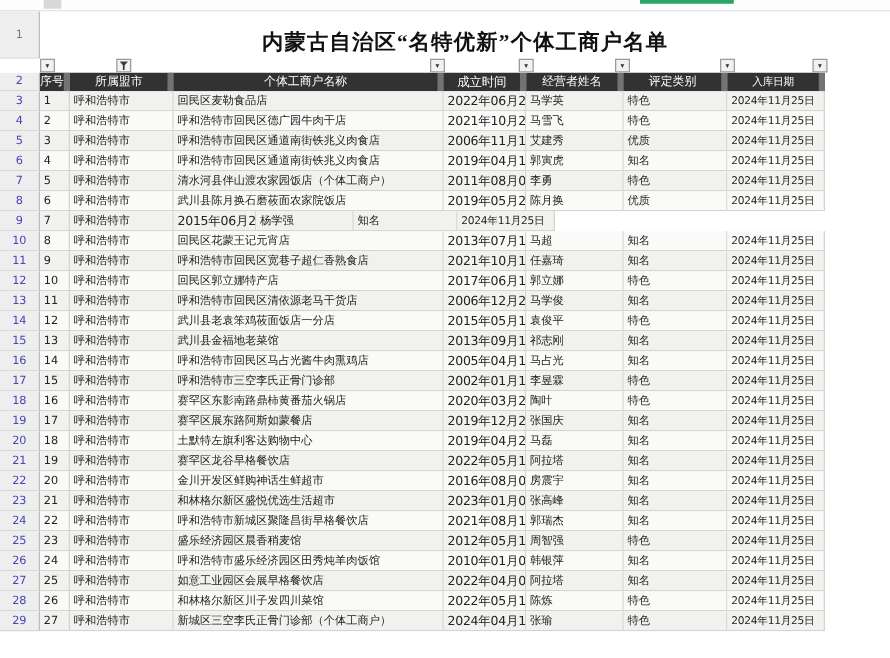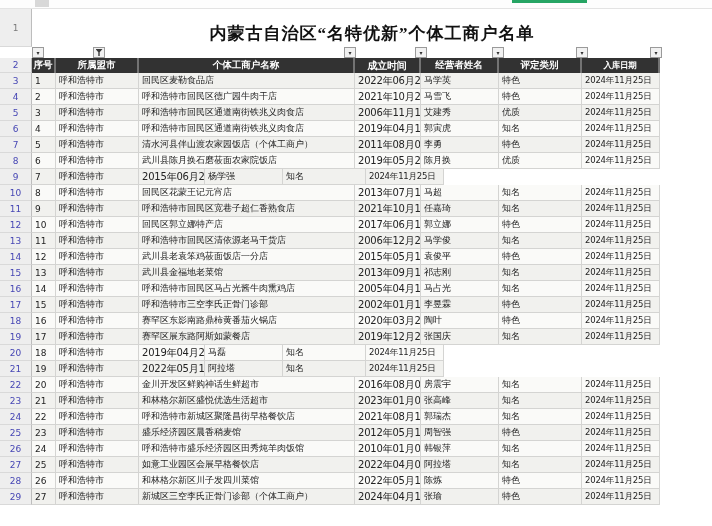--- a/index.html
+++ b/index.html
@@ -24,22 +24,22 @@
   .fbtn{position:absolute;top:0;width:12px;height:11px;box-sizing:border-box;background:#f1f1f1;border:1px solid #9a9a9a;
         display:flex;align-items:center;justify-content:center;font-size:6px;color:#333;line-height:1;}
   .fbtn.b0{left:32px}.fbtn.b1{left:93px}.fbtn.b2{left:344px}.fbtn.b3{left:415px}.fbtn.b4{left:492px}.fbtn.b5{left:576px}.fbtn.b6{left:650px}
   .funnel-shape{width:7px;height:7px;background:#3a3a3a;
         clip-path:polygon(0 0,100% 0,60% 45%,60% 100%,40% 100%,40% 45%);}
 
   
   .header-row{display:flex;height:15px;}
   .hgut{width:32px;box-sizing:border-box;background:#eeeeee;border-right:1px solid #bdbdbd;border-bottom:1px solid #d9d9d9;
         font-size:9px;color:#4646b4;display:flex;align-items:center;justify-content:center;}
-  .hcell{box-sizing:border-box;background:#323232;color:#ffffff;font-size:9.5px;font-weight:bold;
-         display:flex;align-items:center;justify-content:center;border-right:2px solid #737373;white-space:nowrap;overflow:hidden;}
+  .hcell{box-sizing:border-box;background:#323232;color:#ffffff;font-size:9.5px;font-weight:normal;
+         display:flex;align-items:center;justify-content:center;border-right:5px solid #737373;white-space:nowrap;overflow:hidden;}
   .hfiller{flex:1;background:#fff;}
 
   
   .trow{display:flex;height:16px;}
   .trow:nth-child(odd) .dc{background:#f1f1ee;}
   .trow:nth-child(even) .dc{background:#fafaf8;}
   .dc{box-sizing:border-box;border-right:1px solid #d4d4d2;border-bottom:1px solid #d4d4d2;
       font-size:9px;color:#222;display:flex;align-items:center;padding:0 3px;white-space:nowrap;overflow:hidden;}
   .c0{width:24px}.c1{width:83px}.c2{width:216px}.c3{width:66px;font-size:10px;letter-spacing:-0.2px}
   .c4{width:78px}.c5{width:83px}.c6{width:78px;font-size:8.5px;letter-spacing:-0.2px}
@@ -294,31 +294,33 @@
     <div class="dc c4">张国庆</div>
     <div class="dc c5">知名</div>
     <div class="dc c6">2024年11月25日</div>
     <div class="filler"></div>
   </div>
 
   <div class="trow">
     <div class="gut">20</div>
     <div class="dc c0">18</div>
     <div class="dc c1">呼和浩特市</div>
+    <div class="dc c2">土默特左旗利客达购物中心</div>
     <div class="dc c3">2019年04月23日</div>
     <div class="dc c4">马磊</div>
     <div class="dc c5">知名</div>
     <div class="dc c6">2024年11月25日</div>
     <div class="filler"></div>
   </div>
 
   <div class="trow">
     <div class="gut">21</div>
     <div class="dc c0">19</div>
     <div class="dc c1">呼和浩特市</div>
+    <div class="dc c2">赛罕区龙谷早格餐饮店</div>
     <div class="dc c3">2022年05月19日</div>
     <div class="dc c4">阿拉塔</div>
     <div class="dc c5">知名</div>
     <div class="dc c6">2024年11月25日</div>
     <div class="filler"></div>
   </div>
 
   <div class="trow">
     <div class="gut">22</div>
     <div class="dc c0">20</div>

